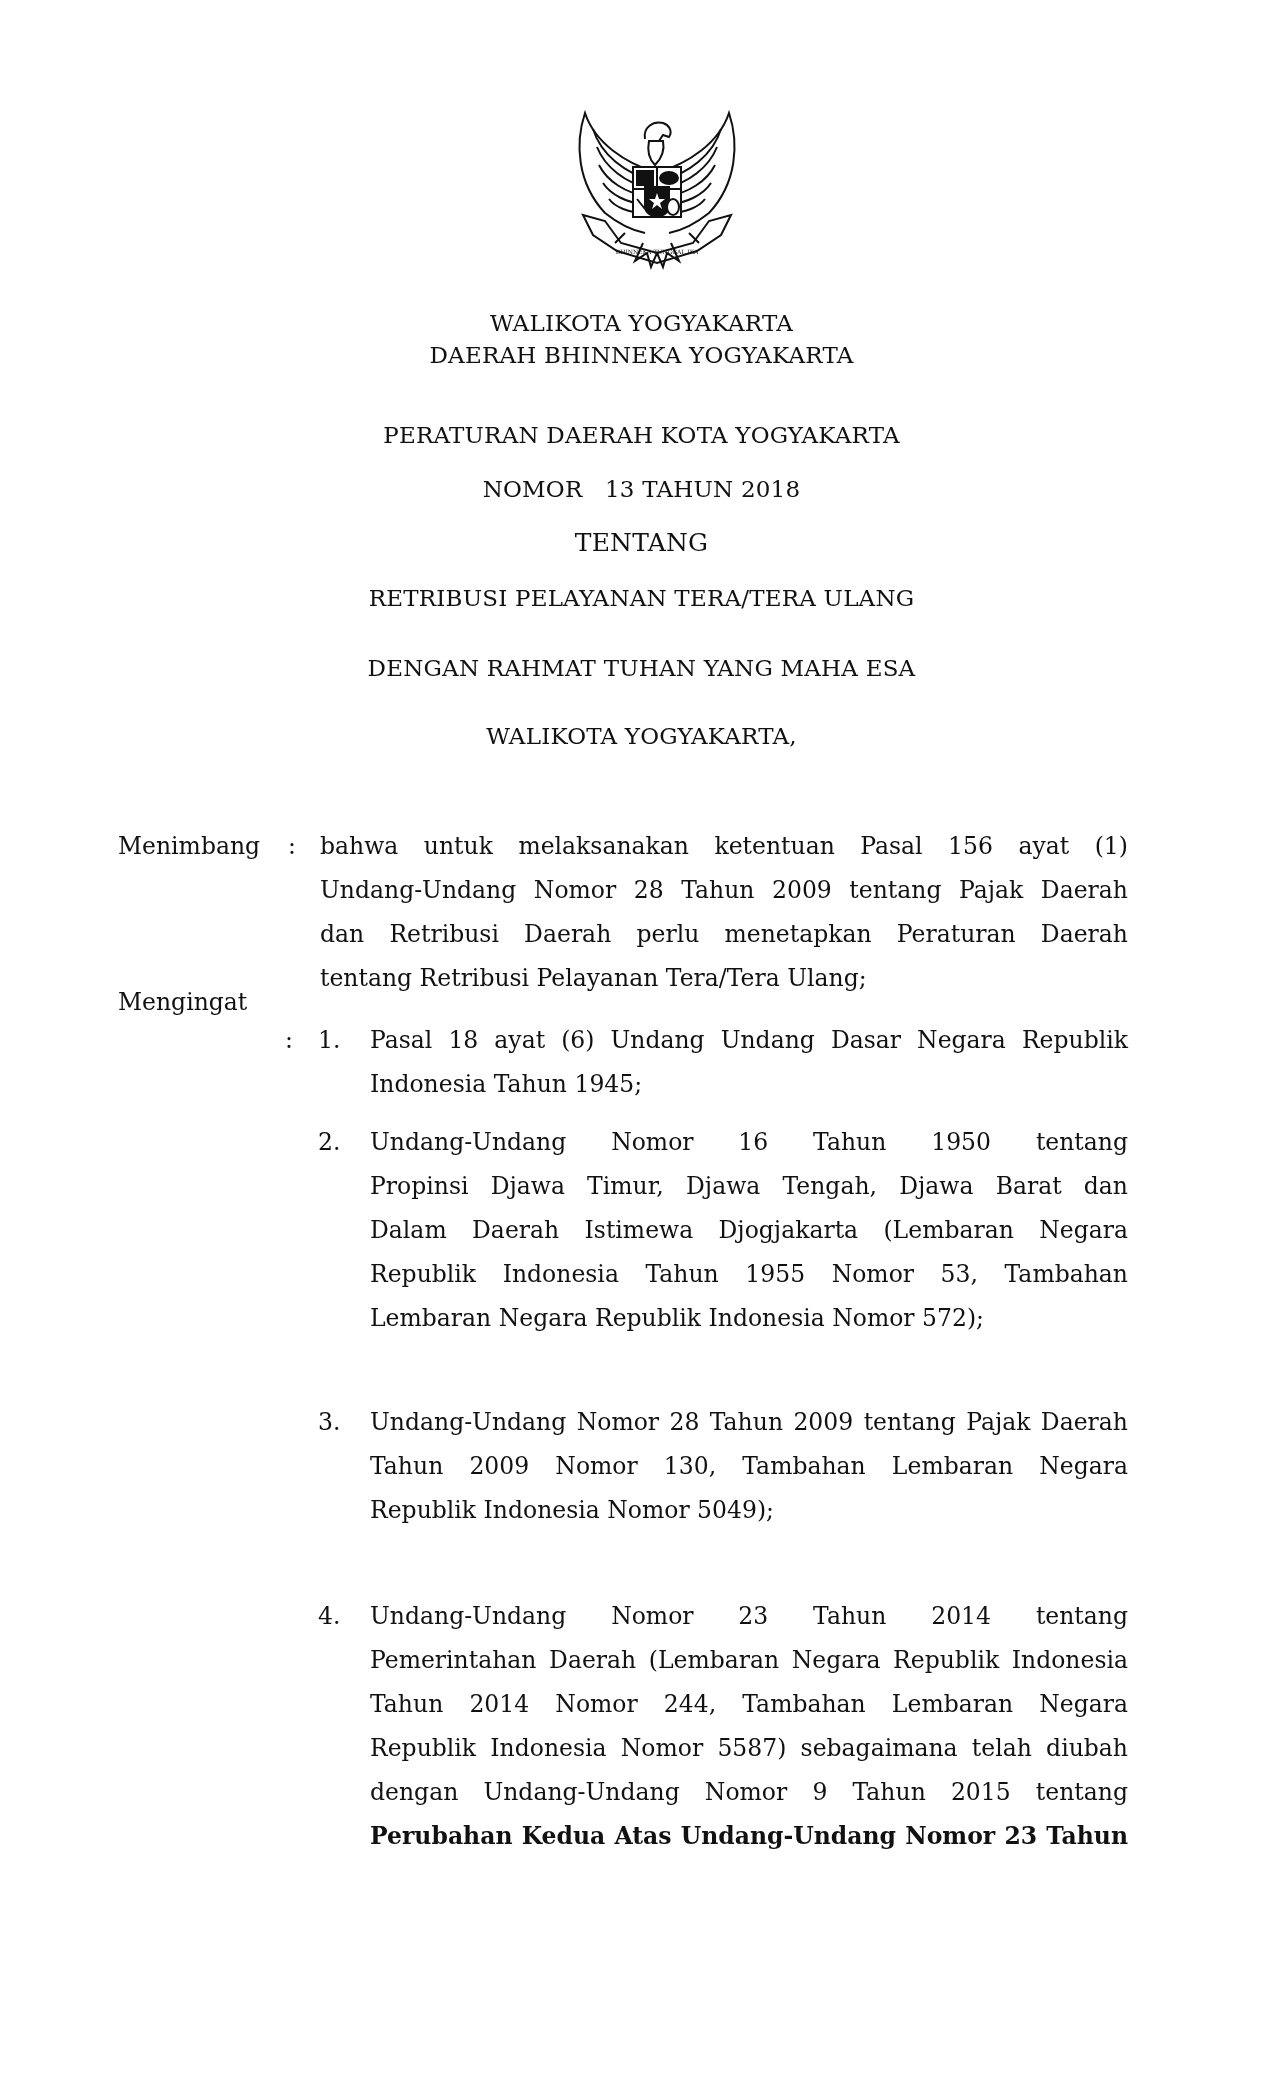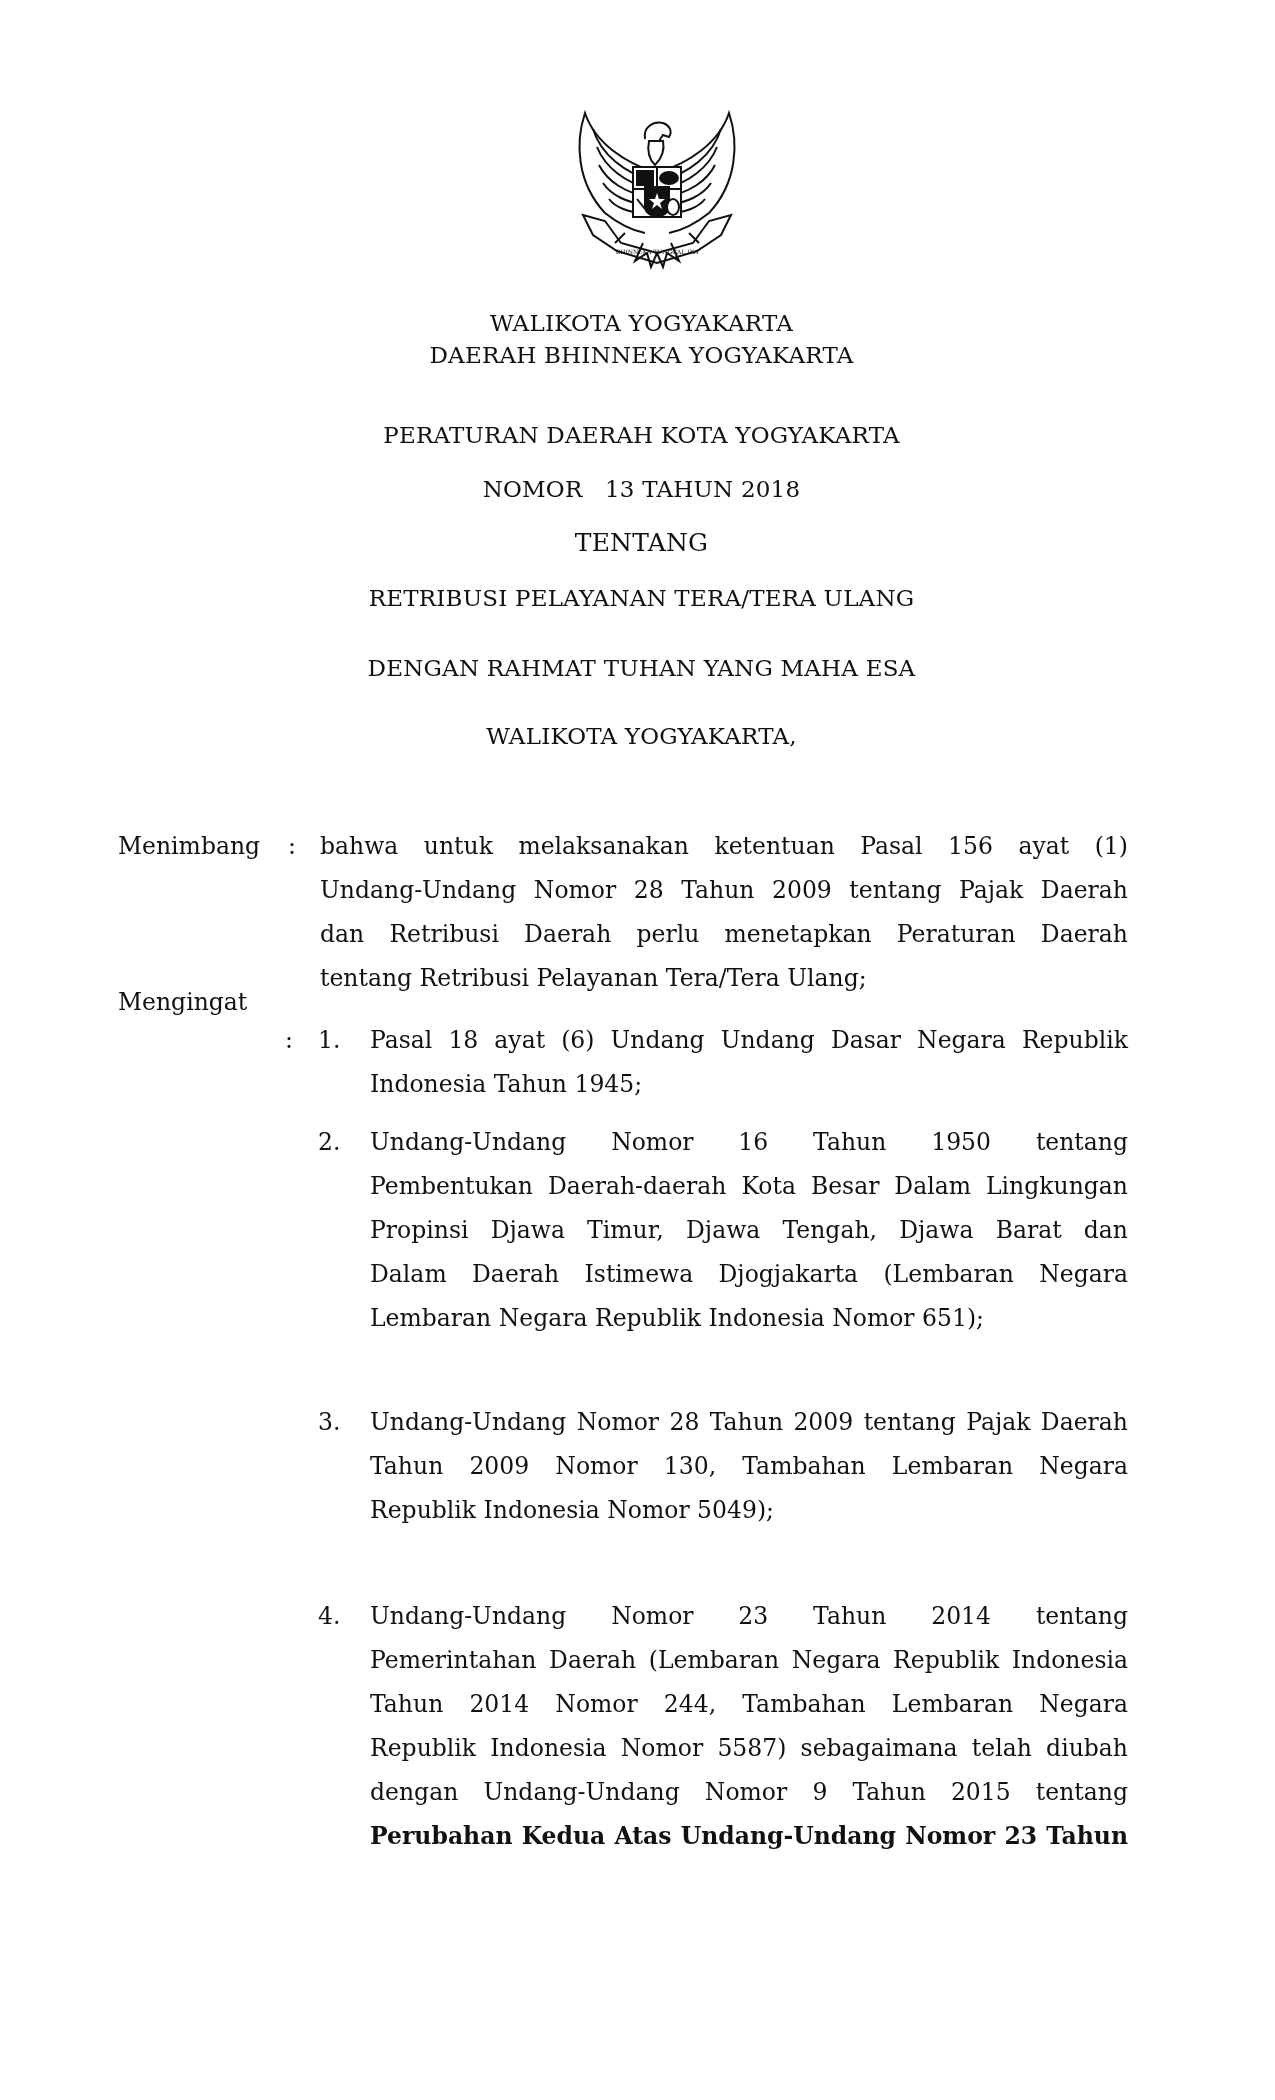--- a/index.html
+++ b/index.html
@@ -95,24 +95,24 @@
       <div class="item-text" style="top:1018px;">
         <span class="ln" style="white-space: normal;">Pasal 18 ayat (6) Undang Undang Dasar Negara Republik</span>
         <span class="ln last" style="white-space: normal;">Indonesia Tahun 1945;</span>
       </div>
     </div>
 
     <div>
       <div class="num" style="top:1120px;">2.</div>
       <div class="item-text" style="top:1120px;">
         <span class="ln" style="white-space: normal;">Undang-Undang Nomor 16 Tahun 1950 tentang</span>
-        <span class="ln" style="white-space: normal;">Pembentukan Daerah-daerah Kota Besar Dalam Lingkungan</span>
         <span class="ln" style="white-space: normal;">Propinsi Djawa Timur, Djawa Tengah, Djawa Barat dan</span>
         <span class="ln" style="white-space: normal;">Dalam Daerah Istimewa Djogjakarta (Lembaran Negara</span>
-        <span class="ln last" style="white-space: normal;">Lembaran Negara Republik Indonesia Nomor 651);</span>
+        <span class="ln" style="white-space: normal;">Republik Indonesia Tahun 1955 Nomor 53, Tambahan</span>
+        <span class="ln last" style="white-space: normal;">Lembaran Negara Republik Indonesia Nomor 572);</span>
       </div>
     </div>
 
     <div>
       <div class="num" style="top:1400px;">3.</div>
       <div class="item-text" style="top:1400px;">
         <span class="ln" style="white-space: normal;">Undang-Undang Nomor 28 Tahun 2009 tentang Pajak Daerah</span>
         <span class="ln" style="white-space: normal;">Tahun 2009 Nomor 130, Tambahan Lembaran Negara</span>
         <span class="ln last" style="white-space: normal;">Republik Indonesia Nomor 5049);</span>
       </div>

